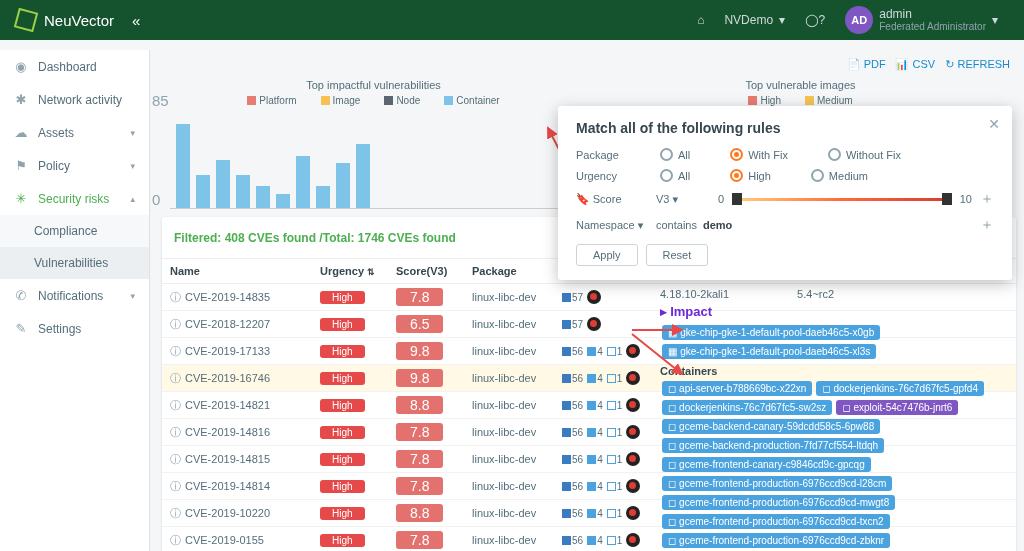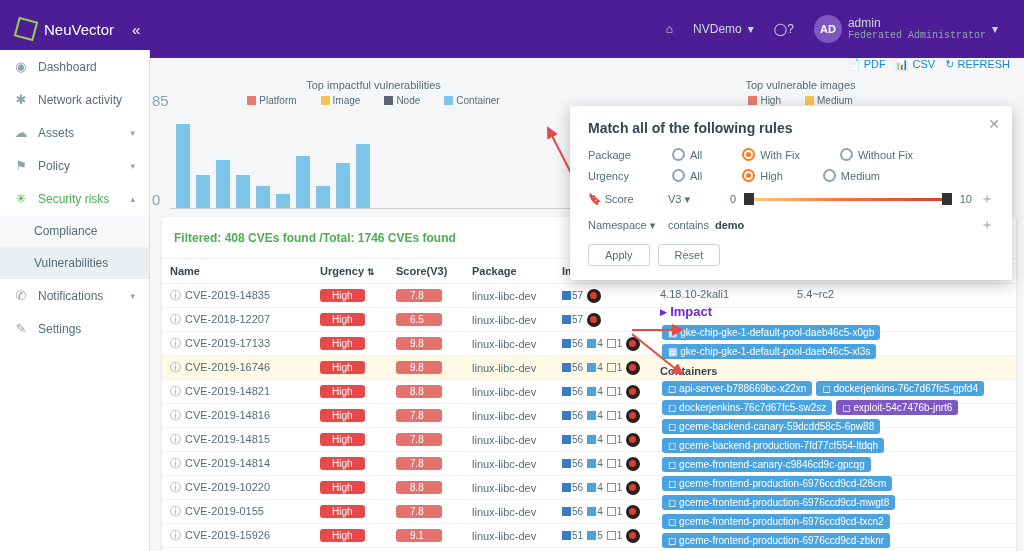--- a/index.html
+++ b/index.html
@@ -1,17 +1,17 @@
 <!DOCTYPE html>
 <html><head>
   <meta charset="utf-8">
   <style>
     * { margin:0; padding:0; box-sizing:border-box; font-family:Arial,sans-serif; }
     body { background:#f5f6f7; color:#546e7a; font-size:12px; width:1024px; height:551px; overflow:hidden; position:relative; }
-    .header { height:58px; background:#4c1d95; color:#cfd8dc; display:flex; align-items:center; padding:0 16px; }
+    .header { height:40px; background:#14532d; color:#cfd8dc; display:flex; align-items:center; padding:0 16px; }
     .logo { display:flex; align-items:center; gap:8px; font-size:15px; color:#fff; }
     .logo-mark { width:20px; height:20px; border:2px solid #9bd145; position:relative; transform:rotate(15deg);}
     .header-spacer { flex:1; }
     .hdr-item { margin:0 10px; display:flex; align-items:center; gap:6px; font-size:12px; color:#cfd8dc; }
     .avatar { width:28px; height:28px; border-radius:50%; background:#7e57c2; color:#fff; display:flex; align-items:center; justify-content:center; font-size:11px; font-weight:bold;}
     .user-col { display:flex; flex-direction:column; line-height:1.2;}
     .sidebar { position:absolute; top:50px; left:0; width:150px; bottom:0; background:#fff; border-right:1px solid #e0e0e0; }
     .nav-item { display:flex; align-items:center; gap:10px; padding:9px 14px; font-size:12px; color:#546e7a; cursor:pointer; }
     .nav-item .chev { margin-left:auto; font-size:9px; color:#90a4ae;}
     .nav-item.green { color:#4caf50; }
@@ -33,29 +33,29 @@
     .bar { width:14px; background:#7ec4e8; }
     .table-card { background:#fff; margin:0 8px 0 12px; border-radius:3px; box-shadow:0 1px 3px rgba(0,0,0,.12); height:340px; overflow:hidden; position:relative;}
     .table-hdr { display:flex; align-items:center; padding:10px 12px; border-bottom:1px solid #eee;}
     .filtered{ color:#4caf50; font-size:12px; font-weight:bold;}
     .filter-btn{margin-left:auto;border:1px solid #ddd;padding:3px 8px;border-radius:3px;font-size:11px;color:#90a4ae;cursor:pointer;}
     table{width:100%;border-collapse:collapse;font-size:11px;table-layout:fixed;}
     th{text-align:left;padding:6px 8px;border-bottom:1px solid #eee;color:#37474f;font-size:11px;}
     td{padding:4px 8px;border-bottom:1px solid #f2f2f2;color:#546e7a;white-space:nowrap;overflow:hidden;text-overflow:ellipsis;}
     tr.sel{background:#fff9e6;}
     .pill-high{background:#e64949;color:#fff;border-radius:3px;padding:1px 12px;font-size:10px;display:inline-block;}
-    .pill-score{background:#e3726f;color:#fff;border-radius:3px;padding:1px 14px;font-size:10px;display:inline-block;text-align:left;min-width:46px;}
+    .pill-score{background:#e3726f;color:#fff;border-radius:3px;padding:1px 14px;font-size:14px;display:inline-block;text-align:left;min-width:46px;}
     .info-i{color:#90a4ae;margin-right:4px;}
     .impact-cell{display:flex;gap:4px;align-items:center;font-size:10px;}
     .mini{display:inline-flex;align-items:center;gap:1px;}
     .sq{width:9px;height:9px;display:inline-block;}
     .circ{width:14px;height:14px;border-radius:50%;background:#222;position:relative;display:inline-block;}
     .circ::after{content:'';position:absolute;width:7px;height:7px;background:#de3c34;border-radius:50%;top:3px;left:3px;}
     
-    .popover{position:absolute;top:106px;left:570px;right:12px;background:#fff;border-radius:3px;box-shadow:0 4px 16px rgba(0,0,0,.25);padding:14px 18px;z-index:10;}
+    .popover{position:absolute;top:106px;left:558px;right:12px;background:#fff;border-radius:3px;box-shadow:0 4px 16px rgba(0,0,0,.25);padding:14px 18px;z-index:10;}
     .pop-title{font-size:14px;color:#37474f;font-weight:600;margin-bottom:12px;}
     .pop-close{position:absolute;top:10px;right:12px;font-size:14px;color:#90a4ae;cursor:pointer;}
     .pop-row{display:flex;align-items:center;font-size:11px;color:#546e7a;margin:8px 0;}
     .pop-label{width:80px;}
     .radio-group{display:flex;gap:40px;margin-left:4px;}
     .radio{display:flex;align-items:center;gap:5px;}
     .r{width:13px;height:13px;border-radius:50%;border:2px solid #90a4ae;display:inline-block;}
     .r.on{border-color:#ff7a1f;}
     .r.on::after{content:'';display:block;width:5px;height:5px;background:#ff7a1f;border-radius:50%;margin:2px;}
     .score-track{flex:1;height:3px;background:linear-gradient(to right,#ffd27f,#ff6a3b,#d93a2e);margin:0 8px;position:relative;}
@@ -85,21 +85,21 @@
   <div class="header-spacer"></div>
   <div class="hdr-item">⌂</div>
   <div class="hdr-item">
     <span>NVDemo</span> ▾
   </div>
   <div class="hdr-item">◯?</div>
   <div class="hdr-item">
     <span class="avatar">AD</span>
     <span class="user-col">
       <span>admin</span>
-      <span style="font-size:10px;color:#90a4ae;font-family:Liberation Mono, monospace;">Federated Administrator</span>
+      <span style="font-size:10px;color:#90a4ae;">Federated Administrator</span>
     </span> ▾
   </div>
 </div>
 
 <div class="sidebar">
   <div class="nav-item">
       <span class="nico">◉</span>
       <span>Dashboard</span>
     </div>
   <div class="nav-item">

